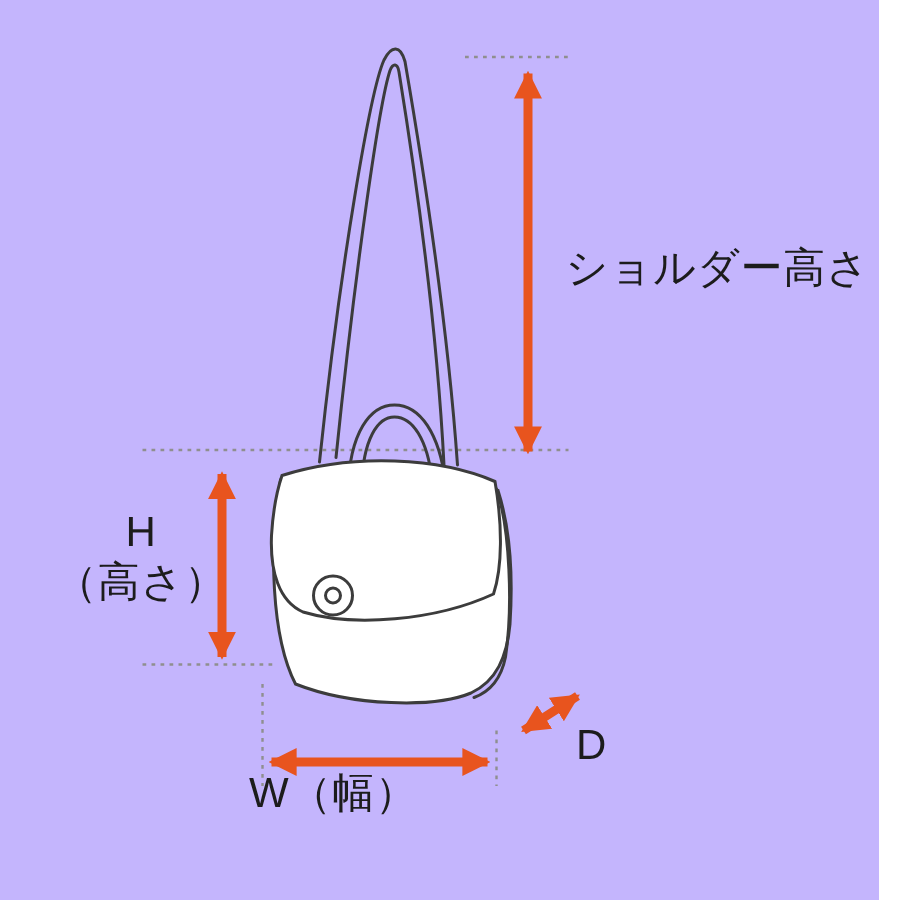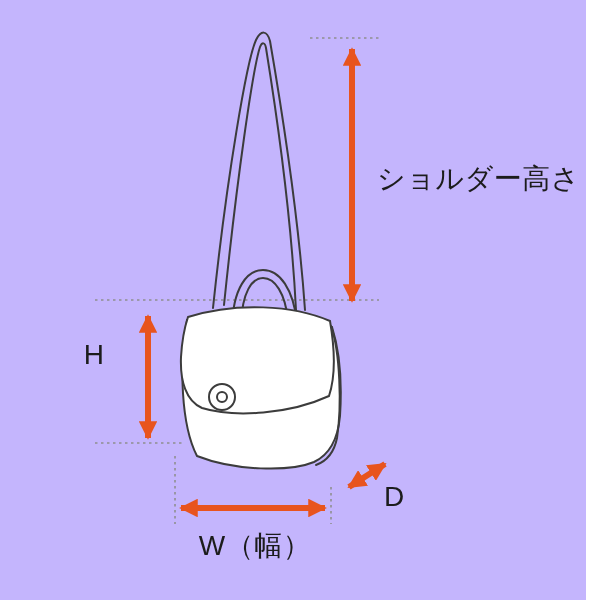--- a/index.html
+++ b/index.html
@@ -32,23 +32,22 @@
   .label-h {
     left: 28px;
     top: 338px;
     width: 132px;
     text-align: center;
     line-height: 33px;
     white-space: normal;
   }
   .label-w {
     left: 166px;
-    top: 527px;
+    top: 510px;
     width: 178px;
-    text-align: center;
   }
   .label-d {
     left: 384px;
     top: 480px;
     line-height: 33px;
   }
   .label .sub { display: block; }
 </style>
 </head>
 <body>
@@ -87,20 +86,21 @@
       <line x1="148" y1="316" x2="148" y2="438" marker-start="url(#ah)" marker-end="url(#ah)"></line>
       <line x1="181" y1="508" x2="325" y2="508" marker-start="url(#ah)" marker-end="url(#ah)"></line>
       <line x1="349" y1="487" x2="385" y2="464" marker-start="url(#ah)" marker-end="url(#ah)"></line>
     </g>
   </svg>
 
   <div class="label label-shoulder">ショルダー高さ</div>
 
   <div class="label label-h">
     <span class="sub">H</span>
+    <span class="sub">（高さ）</span>
   </div>
 
   <div class="label label-w">W（幅）</div>
 
   <div class="label label-d">
     <span class="sub">D</span>
   </div>
 
 </div>
 

